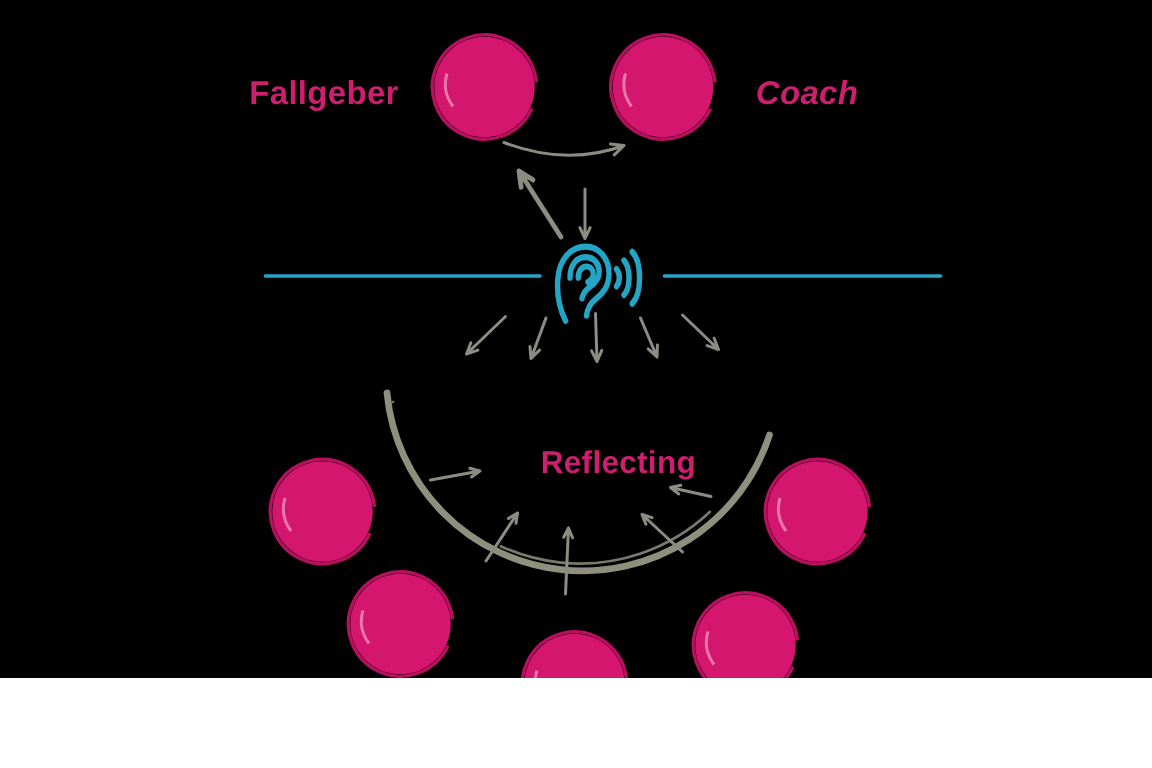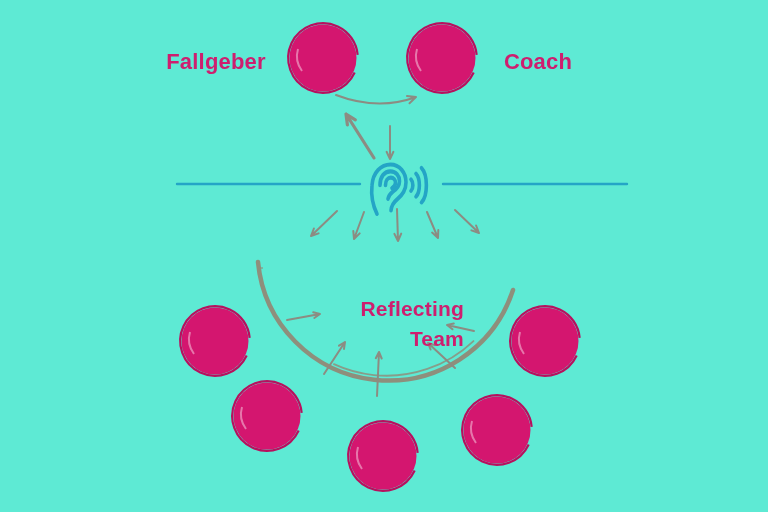--- a/index.html
+++ b/index.html
@@ -1,26 +1,26 @@
 <!DOCTYPE html>
 <html style="--person-fill: #d4166f; --person-outline: #b80f5e; --label-pink: #ce1e6f; --teal: #24a5c6; --arrow-gray: #8c8c82; --arc-gray: #8e8f7c;"><head>
 <meta charset="utf-8">
 <style>
   html,body{margin:0;padding:0;background:#fff;}
   .canvas{
-    position:relative;width:768px;height:512px;background:#5eead4;
+    position:relative;width:768px;height:452px;background:#000000;
     overflow:hidden;font-family:"Liberation Sans",sans-serif;
   }
   .canvas svg{position:absolute;left:0;top:0;}
   .label{
     position:absolute;font-weight:700;color:var(--label-pink,#ce1e6f);
     text-align:center;letter-spacing:.2px;
   }
   .label-fallgeber{left:141px;top:49px;width:150px;font-size:22px;}
-  .label-coach{left:463px;top:49px;width:150px;font-size:22px;}
+  .label-coach{left:463px;top:49px;width:150px;font-size:22px;font-style:italic;}
   .label-team{left:300px;top:294px;width:164px;font-size:21px;line-height:30px;text-align:right;}
   .label-team span{display:block;}
   .person-fill{fill:var(--person-fill,#d4166f);}
   .person-ring{fill:none;stroke:var(--person-outline,#b80f5e);stroke-width:2.2;}
   .person-shine{fill:none;stroke:rgba(255,255,255,.42);stroke-width:2;}
   .gray{fill:none;stroke:var(--arrow-gray,#8c8c82);stroke-width:2;stroke-linecap:round;stroke-linejoin:round;}
   .gray.thick{stroke-width:3.2;}
   .teal-line{fill:none;stroke:var(--teal,#24a5c6);stroke-width:2.4;stroke-linecap:round;}
   .ear{fill:none;stroke:var(--teal,#24a5c6);stroke-width:3.6;stroke-linecap:round;}
   .team-arc{fill:none;stroke:var(--arc-gray,#8e8f7c);stroke-width:4.5;stroke-linecap:round;}
@@ -85,16 +85,15 @@
       <path class="gray" d="M474 331 L447 325 M452.5 329.3 L447 325 L453.8 323.5"></path>
     </g>
   </svg>
 
   <div class="label label-fallgeber">Fallgeber</div>
 
   <div class="label label-coach">Coach</div>
 
   <div class="label label-team">
     <span>Reflecting</span>
-    <span>Team</span>
   </div>
 
 </div>
 
 </body></html>

